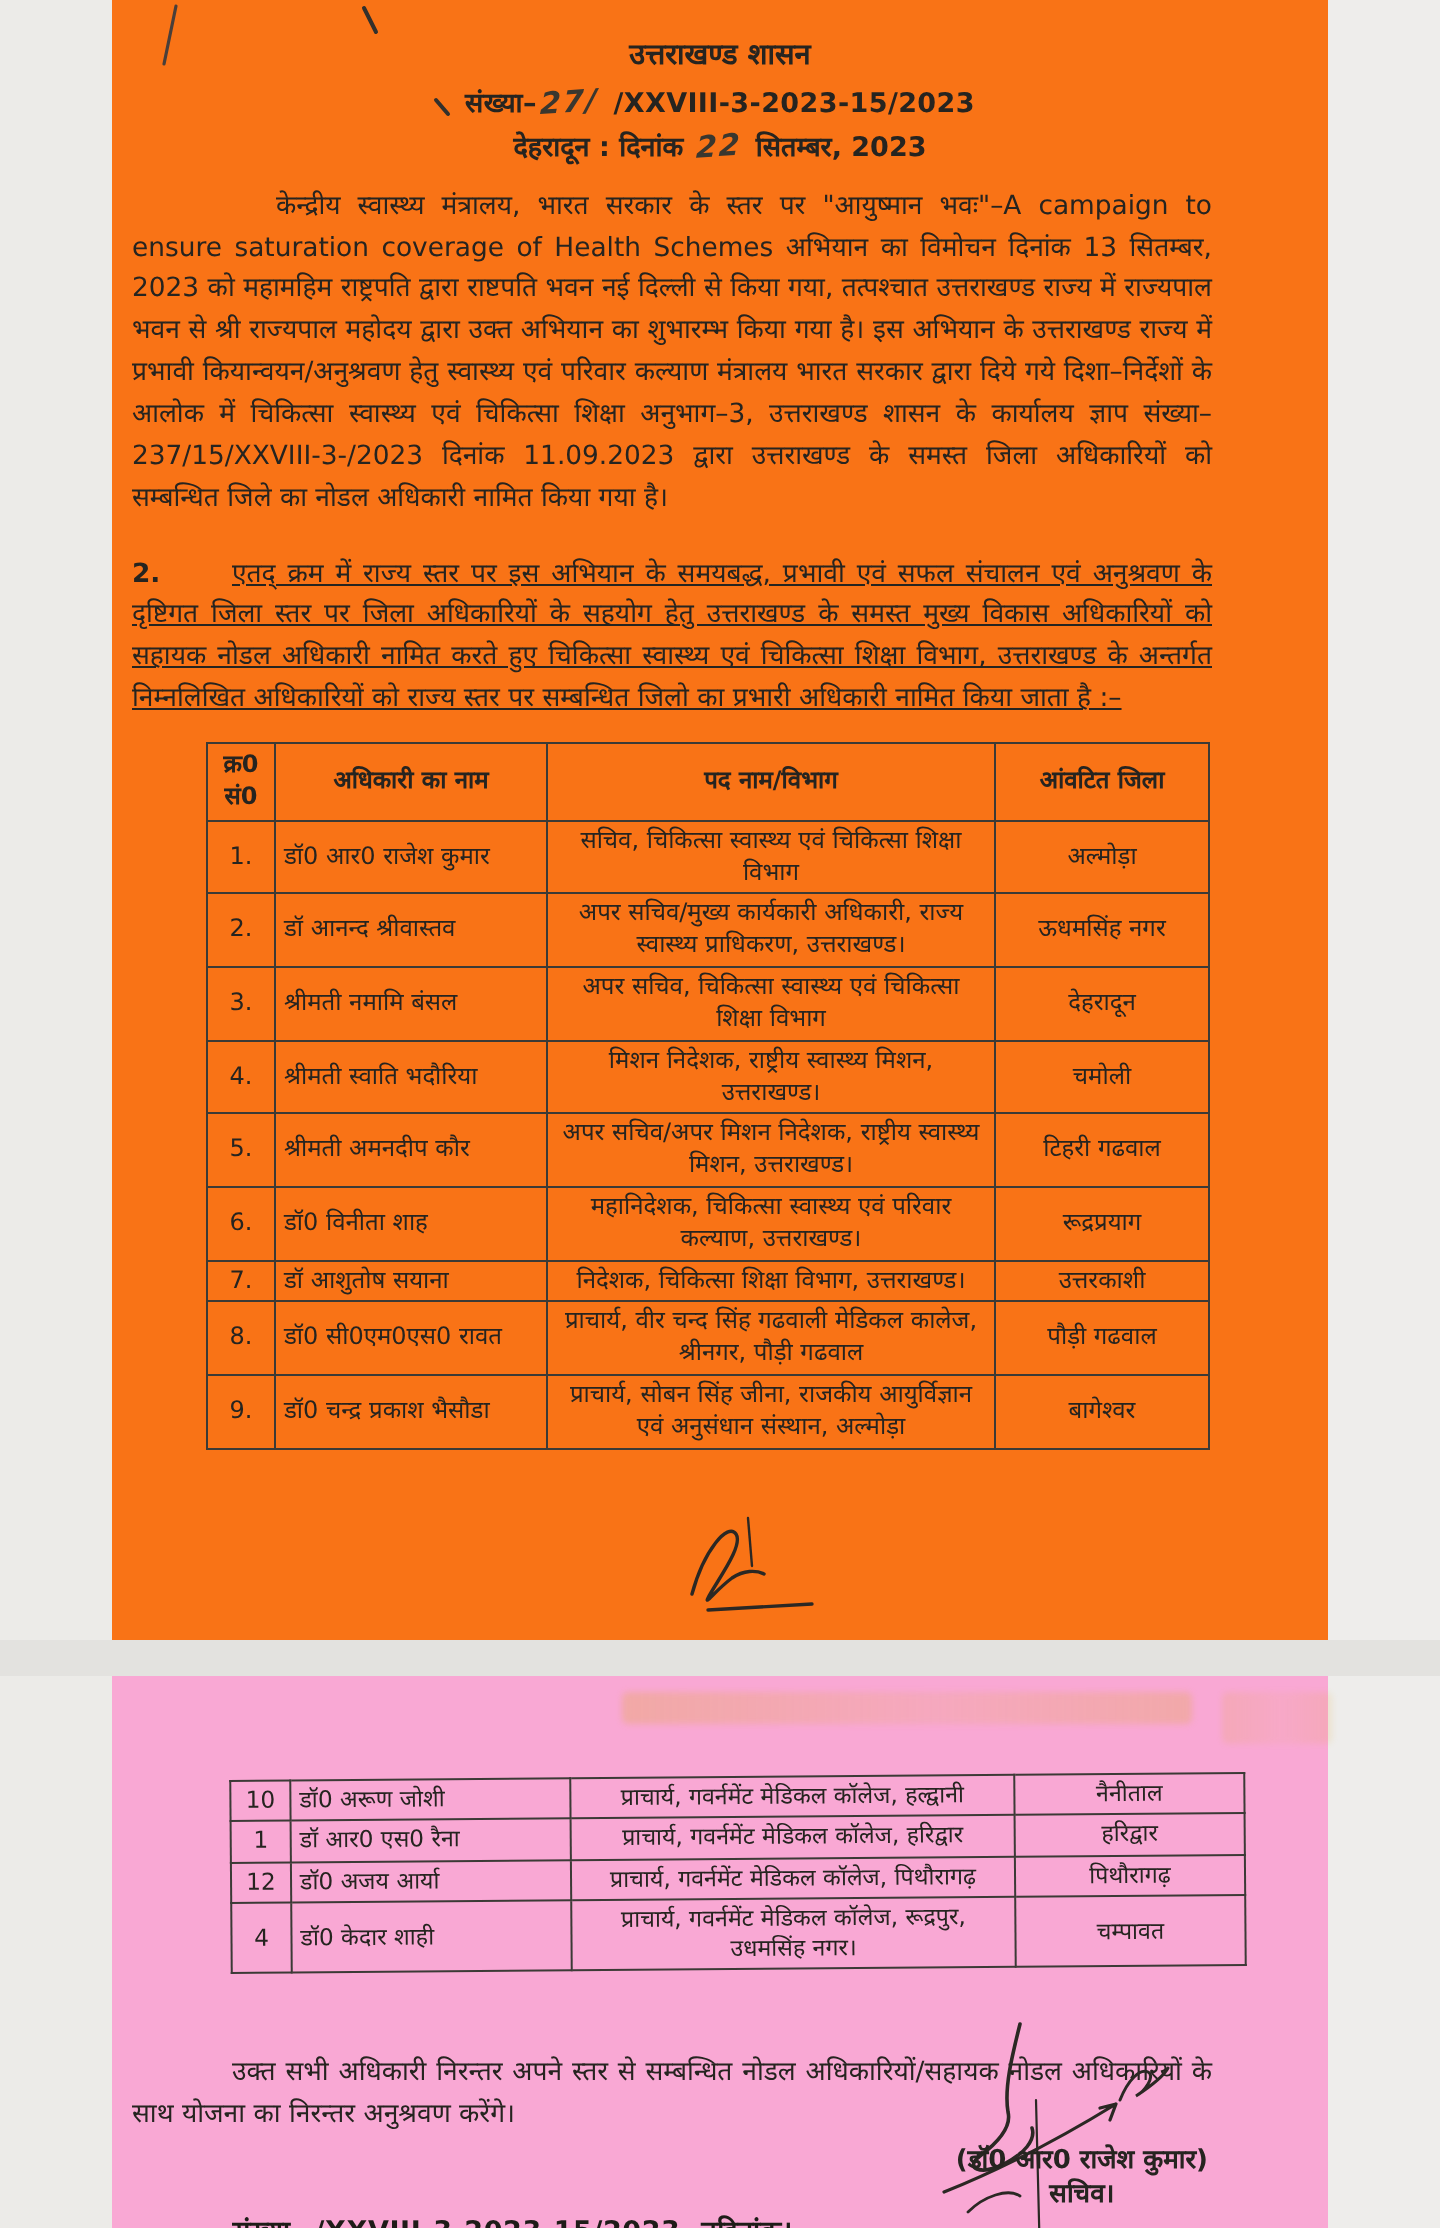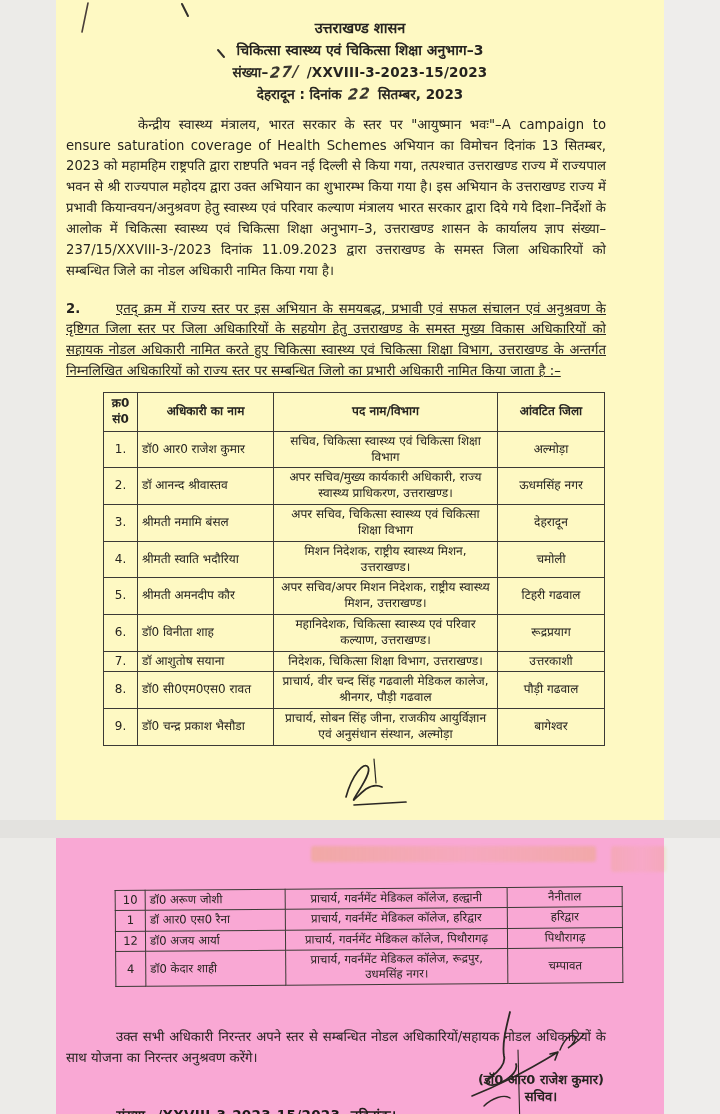--- a/index.html
+++ b/index.html
@@ -3,21 +3,21 @@
 <meta charset="utf-8">
 <style>
   html,body{margin:0;padding:0;}
   body{
     width:720px;height:1114px;position:relative;overflow:hidden;
     background:#e9e8e5;
     font-family:"DejaVu Sans","Liberation Sans",sans-serif;
     color:#262420;
   }
   .page{
-    position:absolute;left:56px;width:608px;background:#fef9c3;
+    position:absolute;left:56px;width:608px;background:#f97316;
   }
   #page1{top:0;height:820px;}
   #page2{top:838px;height:276px;background:#f9a8d4;}
   .gap-band{position:absolute;left:0;top:820px;width:720px;height:18px;background:#e3e2df;}
   .edge-strip-r{position:absolute;right:0;top:0;width:57px;height:1114px;background:#eeedeb;}
   .edge-strip-l{position:absolute;left:0;top:0;width:56px;height:1114px;background:#ecebe8;}
 
   
   .doc-header{padding-top:18px;text-align:center;line-height:1.5;}
   .doc-header .h1{font-size:14.5px;font-weight:700;}
@@ -92,21 +92,20 @@
 <div class="page" id="page1">
 
   <svg class="pen-marks" width="250" height="100" viewBox="0 0 250 100">
     <path d="M32,3 L26,32" stroke="#4a3f3a" stroke-width="1.6" fill="none" stroke-linecap="round"></path>
     <path d="M126,4 L132,16" stroke="#33302c" stroke-width="2" fill="none" stroke-linecap="round"></path>
     <path d="M162,50 L168,57" stroke="#33302c" stroke-width="2" fill="none" stroke-linecap="round"></path>
   </svg>
 
   <div class="doc-header">
     <div class="h1">उत्तराखण्ड शासन</div>
-    <div class="h2">चिकित्सा स्वास्थ्य एवं चिकित्सा शिक्षा अनुभाग–3</div>
     <div class="h3">
       <span>संख्या–</span><span class="handwritten">27/</span> <span>/XXVIII-3-2023-15/2023</span>
     </div>
     <div class="h4">
       <span>देहरादून : दिनांक</span> <span class="handwritten">22</span> <span>सितम्बर, 2023</span>
     </div>
   </div>
 
   <div class="body-text">
     <p class="para1">केन्द्रीय स्वास्थ्य मंत्रालय, भारत सरकार के स्तर पर "आयुष्मान भवः"–A campaign to ensure saturation coverage of Health Schemes अभियान का विमोचन दिनांक 13 सितम्बर, 2023 को महामहिम राष्ट्रपति द्वारा राष्टपति भवन नई दिल्ली से किया गया, तत्पश्चात उत्तराखण्ड राज्य में राज्यपाल भवन से श्री राज्यपाल महोदय द्वारा उक्त अभियान का शुभारम्भ किया गया है। इस अभियान के उत्तराखण्ड राज्य में प्रभावी कियान्वयन/अनुश्रवण हेतु स्वास्थ्य एवं परिवार कल्याण मंत्रालय भारत सरकार द्वारा दिये गये दिशा–निर्देशों के आलोक में चिकित्सा स्वास्थ्य एवं चिकित्सा शिक्षा अनुभाग–3, उत्तराखण्ड शासन के कार्यालय ज्ञाप संख्या–237/15/XXVIII-3-/2023 दिनांक 11.09.2023 द्वारा उत्तराखण्ड के समस्त जिला अधिकारियों को सम्बन्धित जिले का नोडल अधिकारी नामित किया गया है।</p>

